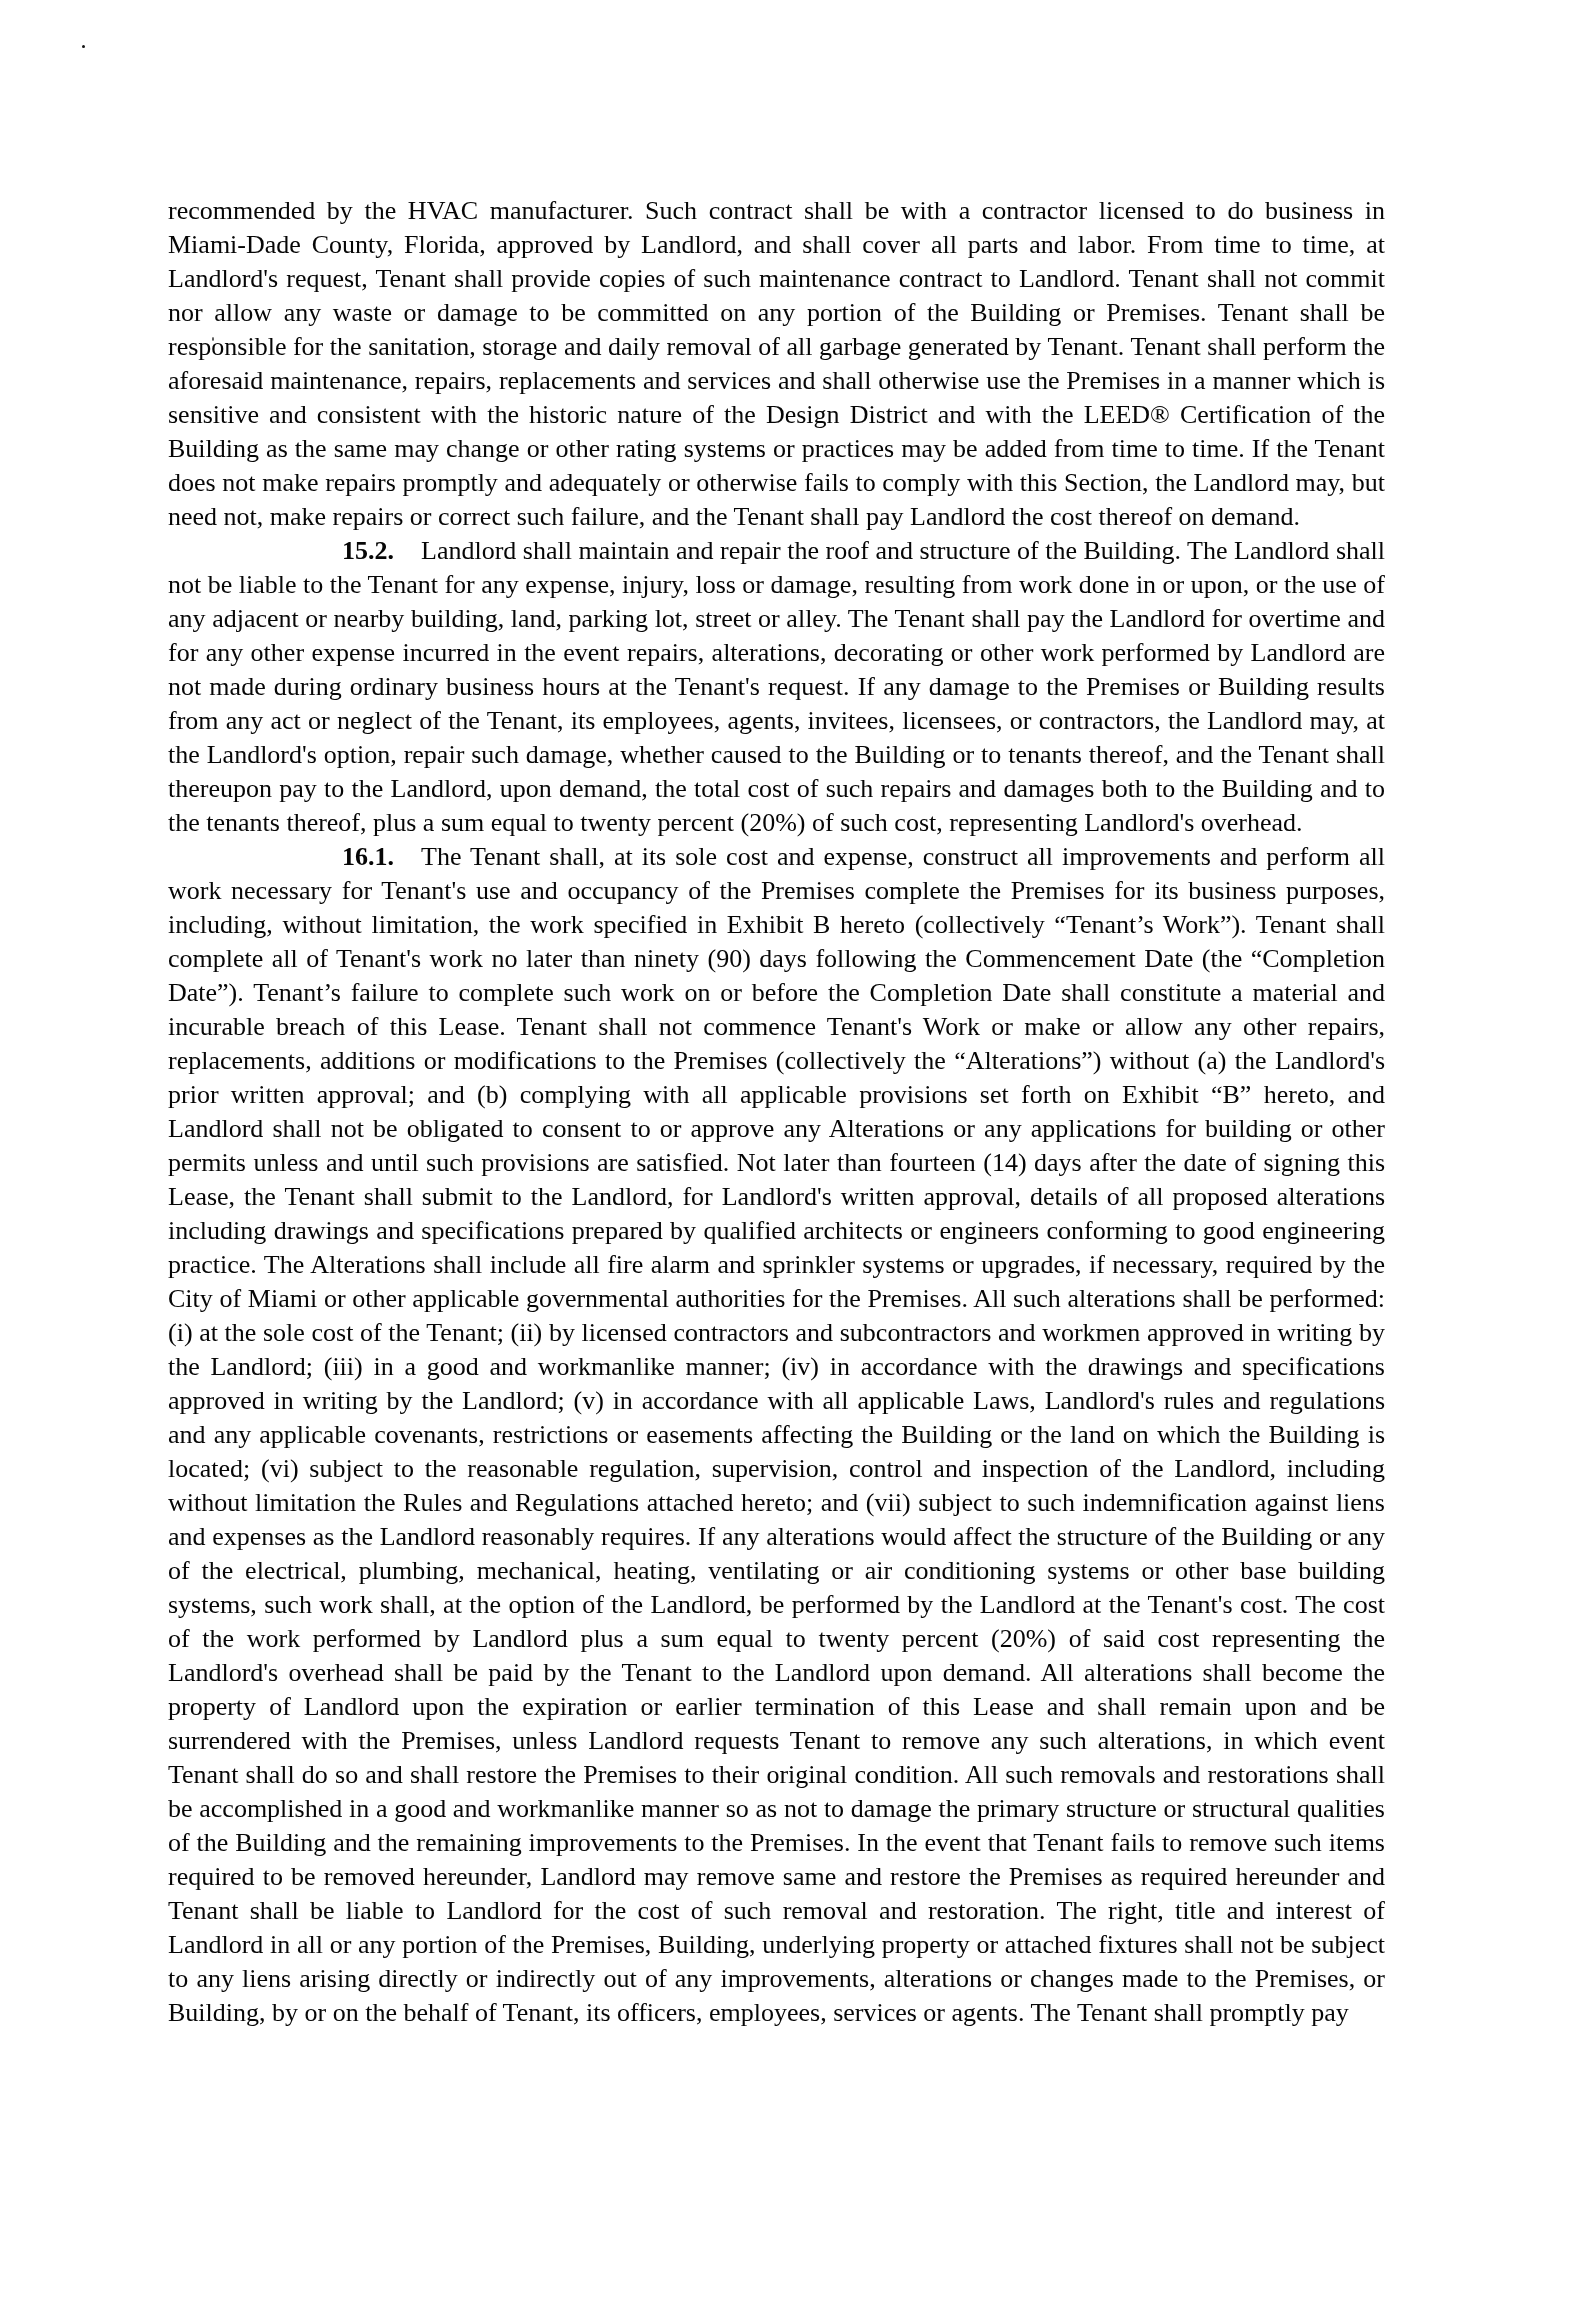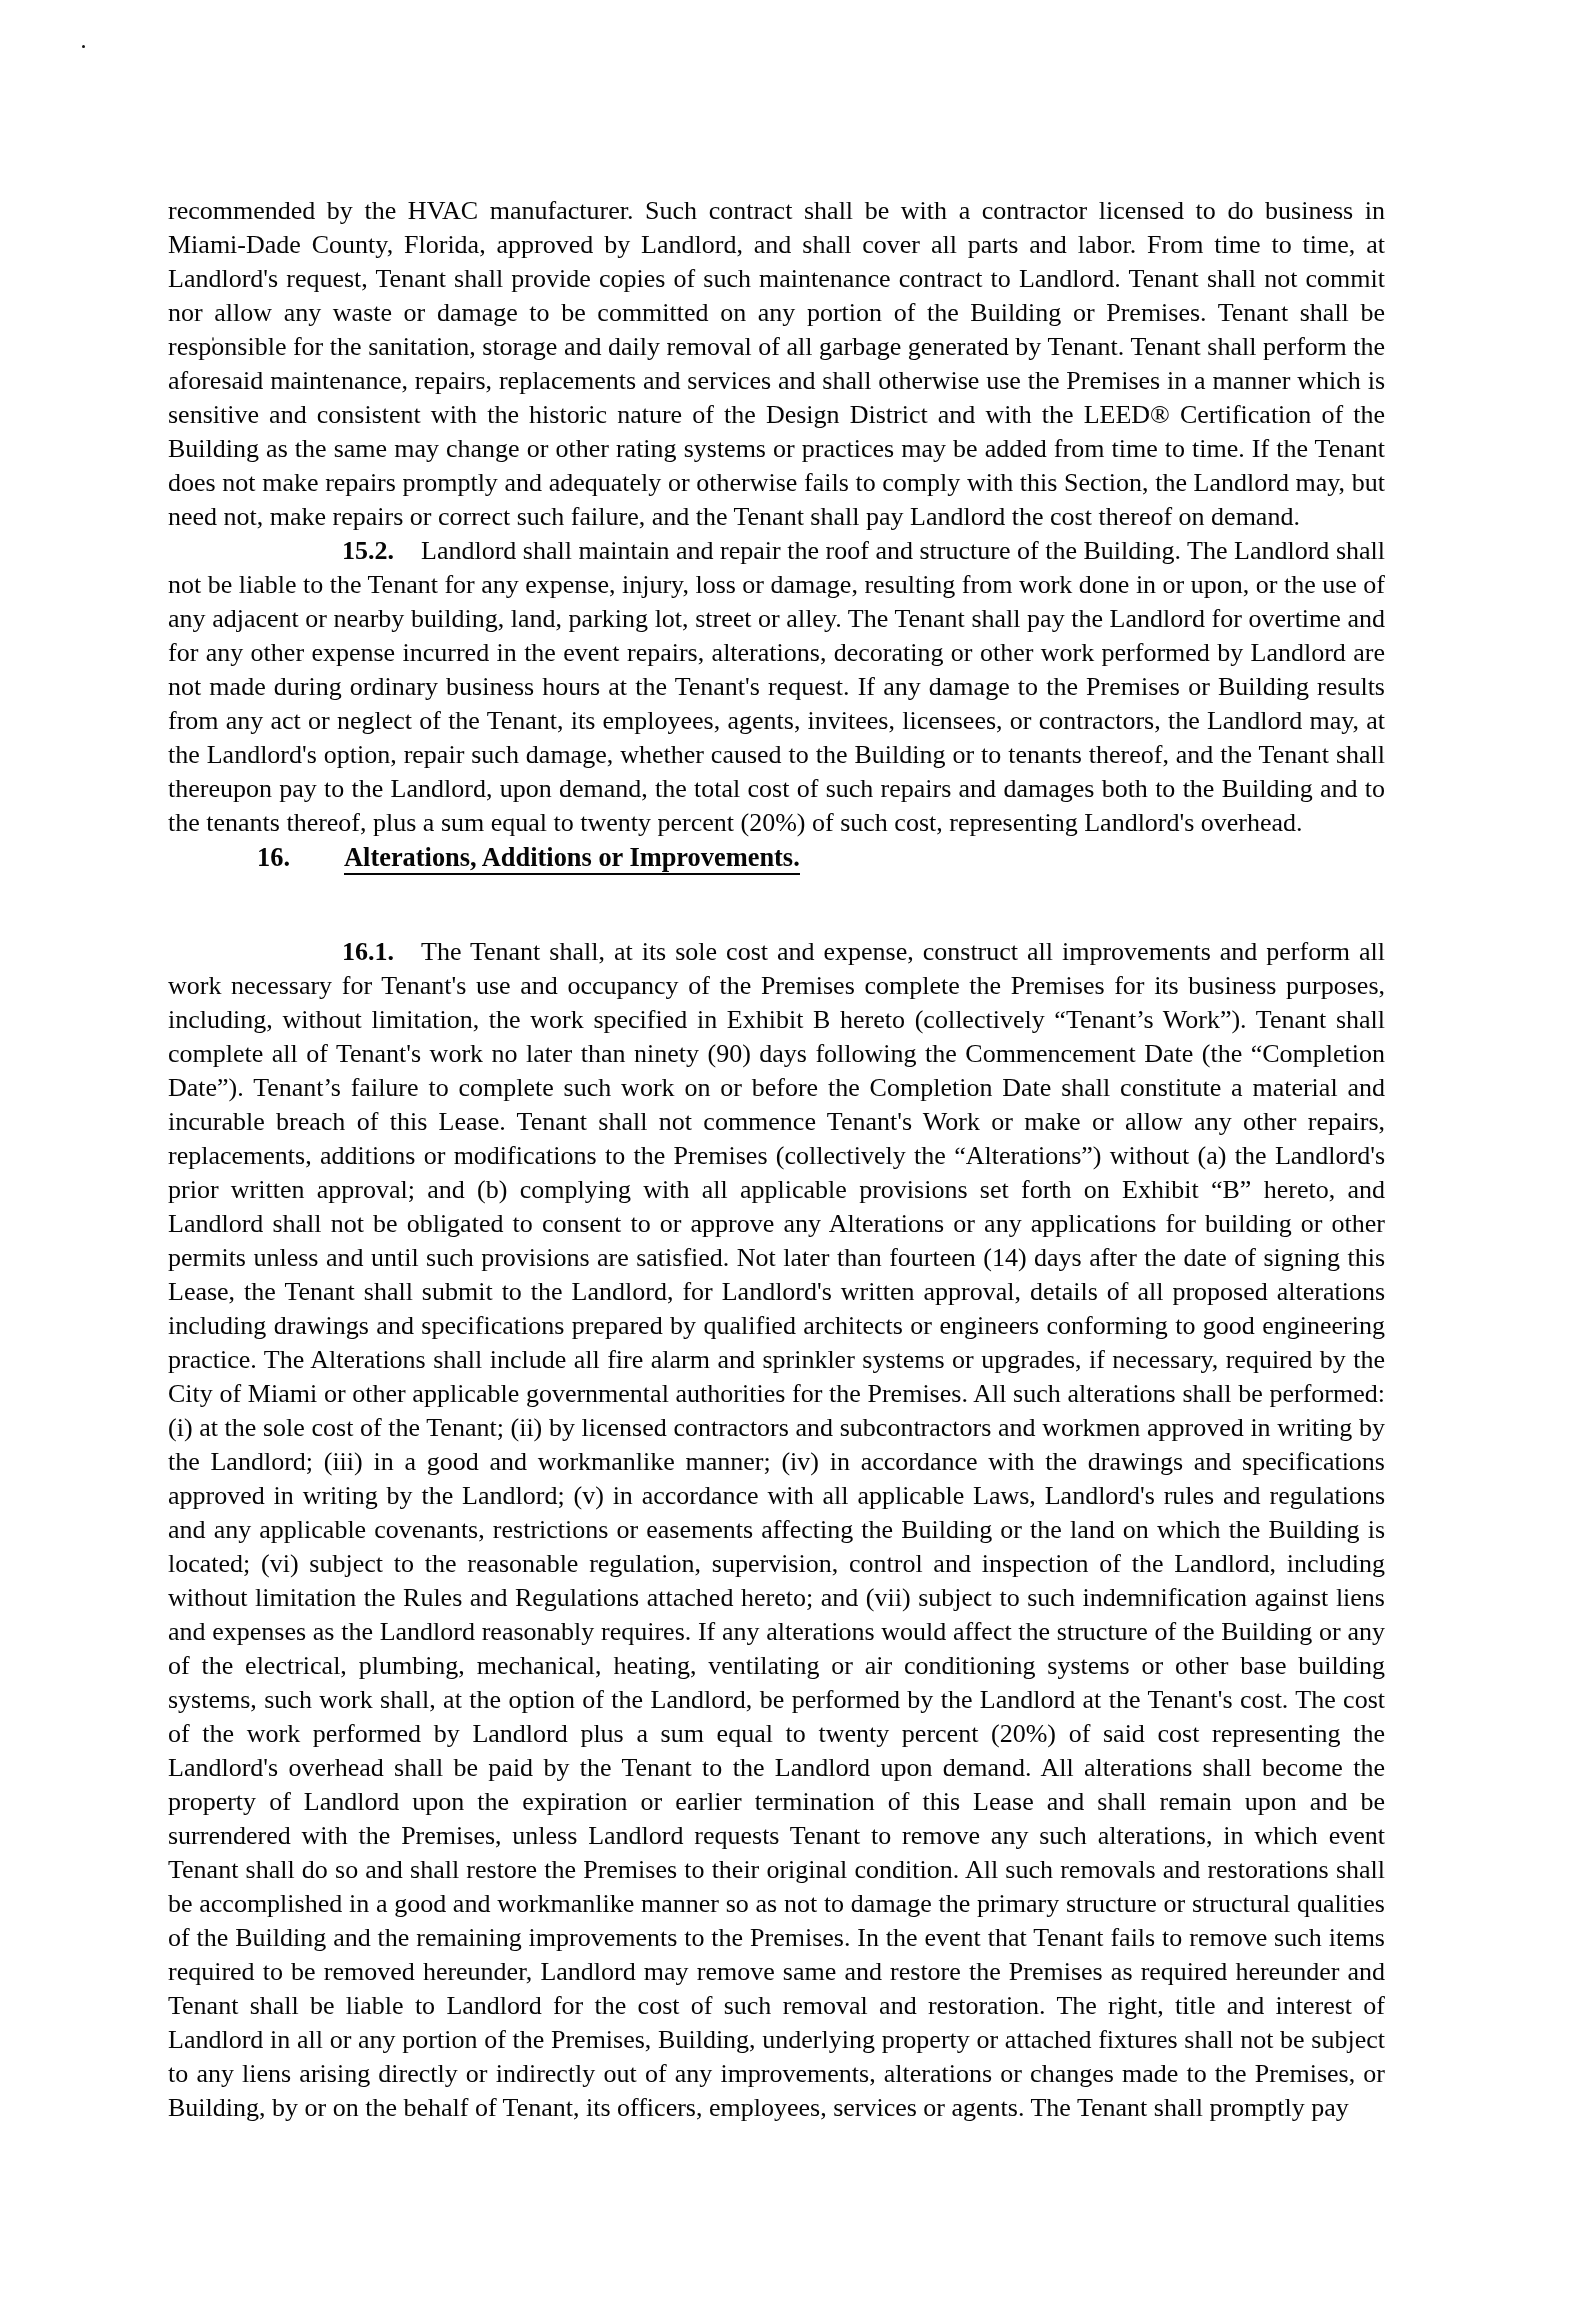--- a/index.html
+++ b/index.html
@@ -55,23 +55,20 @@
 <div class="page">
 
   <div class="textblock">
 
     <p class="p-cont">recommended by the HVAC manufacturer.  Such contract shall be with a contractor licensed to do business in Miami-Dade County, Florida, approved by Landlord, and shall cover all parts and labor.  From time to time, at Landlord's request, Tenant shall provide copies of such maintenance contract to Landlord.  Tenant shall not commit nor allow any waste or damage to be committed on any portion of the Building or Premises.  Tenant shall be responsible for the sanitation, storage and daily removal of all garbage generated by Tenant.  Tenant shall perform the aforesaid maintenance, repairs, replacements and services and shall otherwise use the Premises in a manner which is sensitive and consistent with the historic nature of the Design District and with the LEED® Certification of the Building as the same may change or other rating systems or practices may be added from time to time. If the Tenant does not make repairs promptly and adequately or otherwise fails to comply with this Section, the Landlord may, but need not, make repairs or correct such failure, and the Tenant shall pay Landlord the cost thereof on demand.</p>
 
     <p class="p-152">
       <span class="sec-num">15.2.</span><span>Landlord shall maintain and repair the roof and structure of the Building.  The Landlord shall not be liable to the Tenant for any expense, injury, loss or damage, resulting from work done in or upon, or the use of any adjacent or nearby building, land, parking lot, street or alley.  The Tenant shall pay the Landlord for overtime and for any other expense incurred in the event repairs, alterations, decorating or other work performed by Landlord are not made during ordinary business hours at the Tenant's request.  If any damage to the Premises or Building results from any act or neglect of the Tenant, its employees, agents, invitees, licensees, or contractors, the Landlord may, at the Landlord's option, repair such damage, whether caused to the Building or to tenants thereof, and the Tenant shall thereupon pay to the Landlord, upon demand, the total cost of such repairs and damages both to the Building and to the tenants thereof, plus a sum equal to twenty percent (20%) of such cost, representing Landlord's overhead.</span>
     </p>
 
-    <div class="heading">
-      <span class="h-num">16.</span><span class="h-title">Alterations, Additions or Improvements.</span>
-    </div>
 
     <p class="p-161">
       <span class="sec-num">16.1.</span><span>The Tenant shall, at its sole cost and expense, construct all improvements and perform all work necessary for Tenant's use and occupancy of the Premises complete the Premises for its business purposes, including, without limitation, the work specified in Exhibit B hereto (collectively “Tenant’s Work”).  Tenant shall complete all of Tenant's work no later than ninety (90) days following the Commencement Date (the “Completion Date”).  Tenant’s failure to complete such work on or before the Completion Date shall constitute a material and incurable breach of this Lease.  Tenant shall not commence Tenant's Work or make or allow any other repairs, replacements, additions or modifications to the Premises (collectively the “Alterations”) without (a) the Landlord's prior written approval; and (b) complying with all applicable provisions set forth on Exhibit “B” hereto, and Landlord shall not be obligated to consent to or approve any Alterations or any applications for building or other permits unless and until such provisions are satisfied.  Not later than fourteen (14) days after the date of signing this Lease, the Tenant shall submit to the Landlord, for Landlord's written approval, details of all proposed alterations including drawings and specifications prepared by qualified architects or engineers conforming to good engineering practice. The Alterations shall include all fire alarm and sprinkler systems or upgrades, if necessary, required by the City of Miami or other applicable governmental authorities for the Premises.  All such alterations shall be performed: (i) at the sole cost of the Tenant; (ii) by licensed contractors and subcontractors and workmen approved in writing by the Landlord; (iii) in a good and workmanlike manner; (iv) in accordance with the drawings and specifications approved in writing by the Landlord; (v) in accordance with all applicable Laws, Landlord's rules and regulations and any applicable covenants, restrictions or easements affecting the Building or the land on which the Building is located; (vi) subject to the reasonable regulation, supervision, control and inspection of the Landlord, including without limitation the Rules and Regulations attached hereto; and (vii) subject to such indemnification against liens and expenses as the Landlord reasonably requires.  If any alterations would affect the structure of the Building or any of the electrical, plumbing, mechanical, heating, ventilating or air conditioning systems or other base building systems, such work shall, at the option of the Landlord, be performed by the Landlord at the Tenant's cost. The cost of the work performed by Landlord plus a sum equal to twenty percent (20%) of said cost representing the Landlord's overhead shall be paid by the Tenant to the Landlord upon demand. All alterations shall become the property of Landlord upon the expiration or earlier termination of this Lease and shall remain upon and be surrendered with the Premises, unless Landlord requests Tenant to remove any such alterations, in which event Tenant shall do so and shall restore the Premises to their original condition.  All such removals and restorations shall be accomplished in a good and workmanlike manner so as not to damage the primary structure or structural qualities of the Building and the remaining improvements to the Premises.  In the event that Tenant fails to remove such items required to be removed hereunder, Landlord may remove same and restore the Premises as required hereunder and Tenant shall be liable to Landlord for the cost of such removal and restoration.  The right, title and interest of Landlord in all or any portion of the Premises, Building, underlying property or attached fixtures shall not be subject to any liens arising directly or indirectly out of any improvements, alterations or changes made to the Premises, or Building, by or on the behalf of Tenant, its officers, employees, services or agents.  The Tenant shall promptly pay</span>
     </p>
 
   </div>
 
   <span class="speck speck-a"></span>
   <span class="speck speck-b"></span>
 

